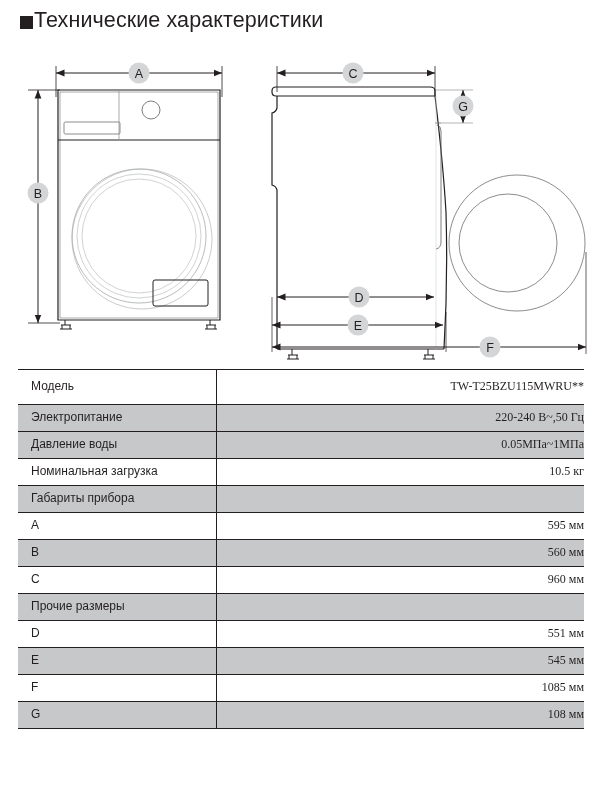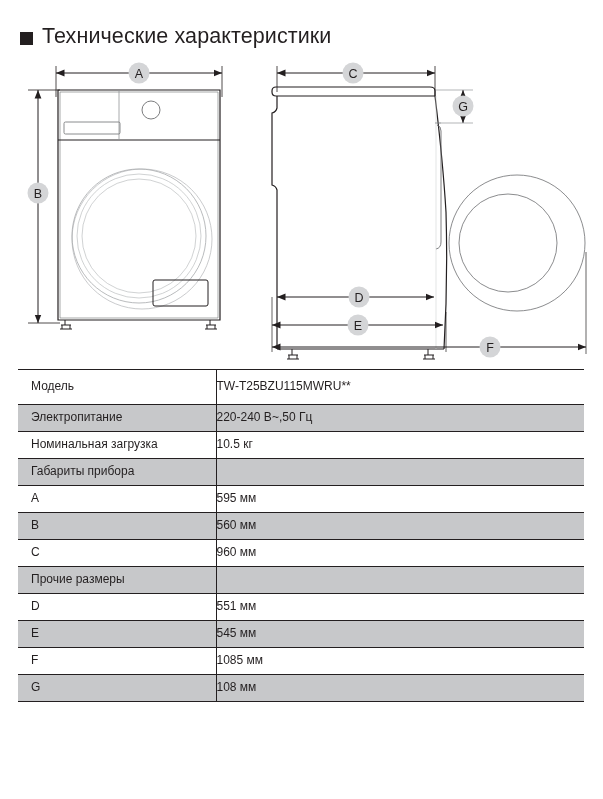--- a/index.html
+++ b/index.html
@@ -11,24 +11,24 @@
     font-family: "Liberation Sans", "DejaVu Sans", sans-serif;
     color: #231f20;
     overflow: hidden;
     position: relative;
   }
 
   
   .page-title {
     position: absolute;
     left: 20px;
-    top: 20px;
+    top: 4px;
     display: flex;
     align-items: center;
-    gap: 9px;
+    gap: 1px;
     height: 34px;
   }
   .title-bullet {
     width: 13px;
     height: 13px;
     background: #231f20;
     display: block;
     flex: 0 0 auto;
     margin-top: 3px;
   }
@@ -67,23 +67,24 @@
     font-weight: 400;
     color: #231f20;
     vertical-align: middle;
     border-top: 1.6px solid #231f20;
     line-height: 1.15;
   }
   .spec-table tr:last-child td { border-bottom: 1.8px solid #231f20; }
   .spec-table td.c-label { width: 198px; text-align: left; }
   .spec-table td.c-value {
     width: 368px;
-    text-align: left;
+    text-align: right;
     padding-left: 0;
     border-left: 1.4px solid #231f20;
+    font-family: Liberation Serif, serif;
   }
   .spec-table tr.shaded td { background: #c7c8ca; }
   .spec-table tr.plain td { background: #ffffff; }
 </style>
 </head>
 <body>
 
 <div class="page-title">
   <span class="title-bullet"></span>
   <span class="title-text">Технические характеристики</span>
@@ -213,20 +214,24 @@
 <table class="spec-table">
   <tbody>
       <tr class="plain tall">
         <td class="c-label">Модель</td>
         <td class="c-value">TW-T25BZU115MWRU**</td>
       </tr>
       <tr class="shaded">
         <td class="c-label">Электропитание</td>
         <td class="c-value">220-240 В~,50 Гц</td>
       </tr>
+      <tr class="shaded">
+        <td class="c-label">Давление воды</td>
+        <td class="c-value">0.05МПа~1МПа</td>
+      </tr>
       <tr class="plain">
         <td class="c-label">Номинальная загрузка</td>
         <td class="c-value">10.5 кг</td>
       </tr>
       <tr class="shaded">
         <td class="c-label">Габариты прибора</td>
         <td class="c-value"></td>
       </tr>
       <tr class="plain">
         <td class="c-label">A</td>

